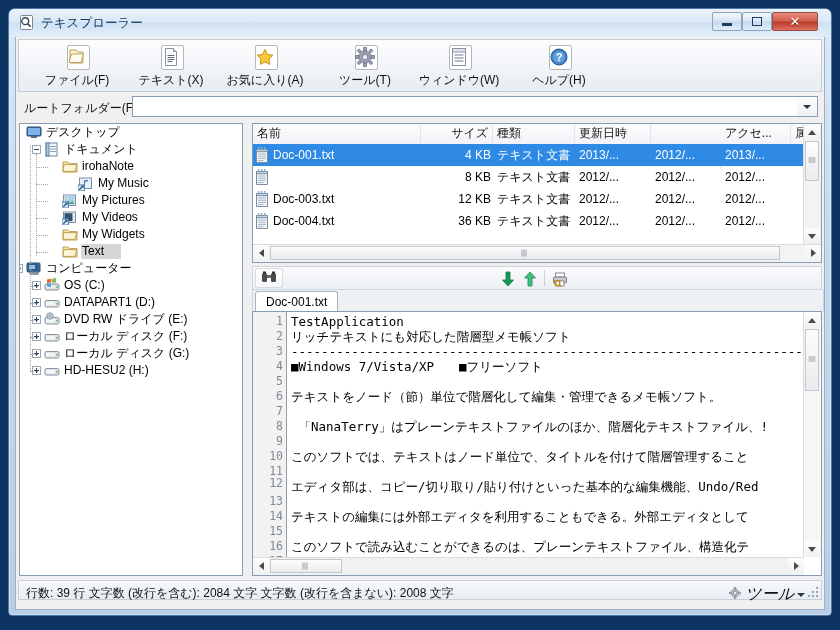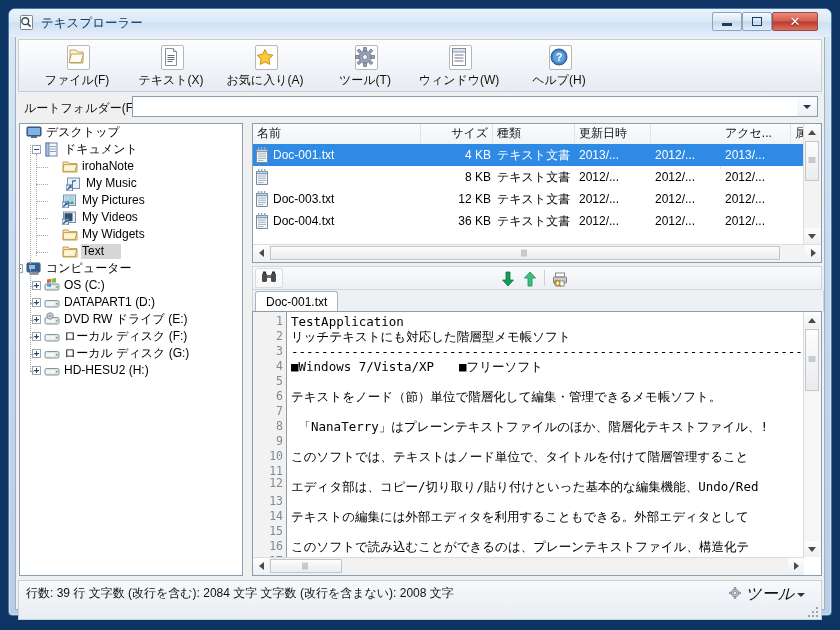--- a/index.html
+++ b/index.html
@@ -165,21 +165,21 @@
     border-right:1px solid #9a9a9a;box-sizing:border-box;}
   .gnum{position:absolute;right:3px;height:15px;line-height:15px;font-size:11.5px;
     color:#7d8a96;font-family:"DejaVu Sans Mono","Liberation Mono",monospace;text-align:right;}
   #code{position:absolute;left:36px;top:0;width:515px;height:245px;overflow:hidden;}
   .cline{position:absolute;left:2px;height:15px;line-height:15px;font-size:12.5px;
     color:#000;white-space:pre;font-family:"DejaVu Sans Mono","Liberation Mono",monospace;}
   #ed-vscroll{position:absolute;right:0;top:0;width:17px;height:245px;background:#f6f6f6;border-left:1px solid #dcdcdc;}
   #ed-hscroll{position:absolute;left:0;bottom:0;width:551px;height:17px;background:#f1f1f1;border-top:1px solid #dcdcdc;}
 
   
-  #statusbar{position:absolute;left:2px;top:543px;width:804px;height:40px;
+  #statusbar{position:absolute;left:2px;top:543px;width:804px;height:20px;
     background:linear-gradient(to bottom,#f7f9fb,#e8edf2);border:1px solid #c6cfd9;box-sizing:border-box;}
   #status-text{position:absolute;left:7px;top:4px;font-size:12px;color:#111;white-space:nowrap;}
   #status-tool{position:absolute;right:16px;top:3px;display:flex;align-items:center;gap:3px;cursor:default;}
   #status-tool .stlabel{font-size:16px;color:#111;font-style:italic;}
   #resize-grip{position:absolute;right:3px;bottom:2px;width:12px;height:12px;}
   #resize-grip i{position:absolute;width:2px;height:2px;background:#9aa4ae;}
 </style>
 </head>
 <body>
 
@@ -336,21 +336,21 @@
               </svg></span>
             <span class="tlbl" style="left:44px">ドキュメント</span>
           </div>
           <div class="trow" style="top: 34px; position: absolute; left: 0px; width: 100%;">
             <span class="ticn" style="left:42px"><svg width="16" height="15" viewBox="0 0 16 15">
                 <path d="M1 3h5l1.3 1.6H15V13H1z" fill="#fbe6a8" stroke="#bfa053"></path>
                 <path d="M1.8 5.6h13L13 12.4H1z" fill="#fdf4d4" stroke="#bfa053"></path>
               </svg></span>
             <span class="tlbl" style="left:62px">irohaNote</span>
           </div>
-          <div class="trow" style="top: 51px; position: absolute; left: 4px; width: 100%;">
+          <div class="trow" style="top: 51px; position: absolute; left: 16px; width: 100%;">
             <span class="ticn" style="left:42px"><svg width="16" height="15" viewBox="0 0 16 15">
                 <rect x="1.5" y="2" width="12" height="10.5" fill="#e8f0f8" stroke="#7a90a8"></rect>
                 <path d="M6 4.5v4.2a1.4 1.4 0 1 0 .9 1.3V6l3-.8V4z" fill="#3a6fa8"></path>
                 <rect x="0" y="9" width="6.5" height="6" fill="#dce8f5" stroke="#5b7fa6"></rect>
                 <path d="M1.3 13.8L4.8 10.3" stroke="#2b5c92" stroke-width="1.3"></path>
                 <path d="M3.2 10.2h1.8v1.8" fill="none" stroke="#2b5c92" stroke-width="1.3"></path>
               </svg></span>
             <span class="tlbl" style="left:62px">My Music</span>
           </div>
           <div class="trow" style="top: 68px; position: absolute; left: 0px; width: 100%;">

